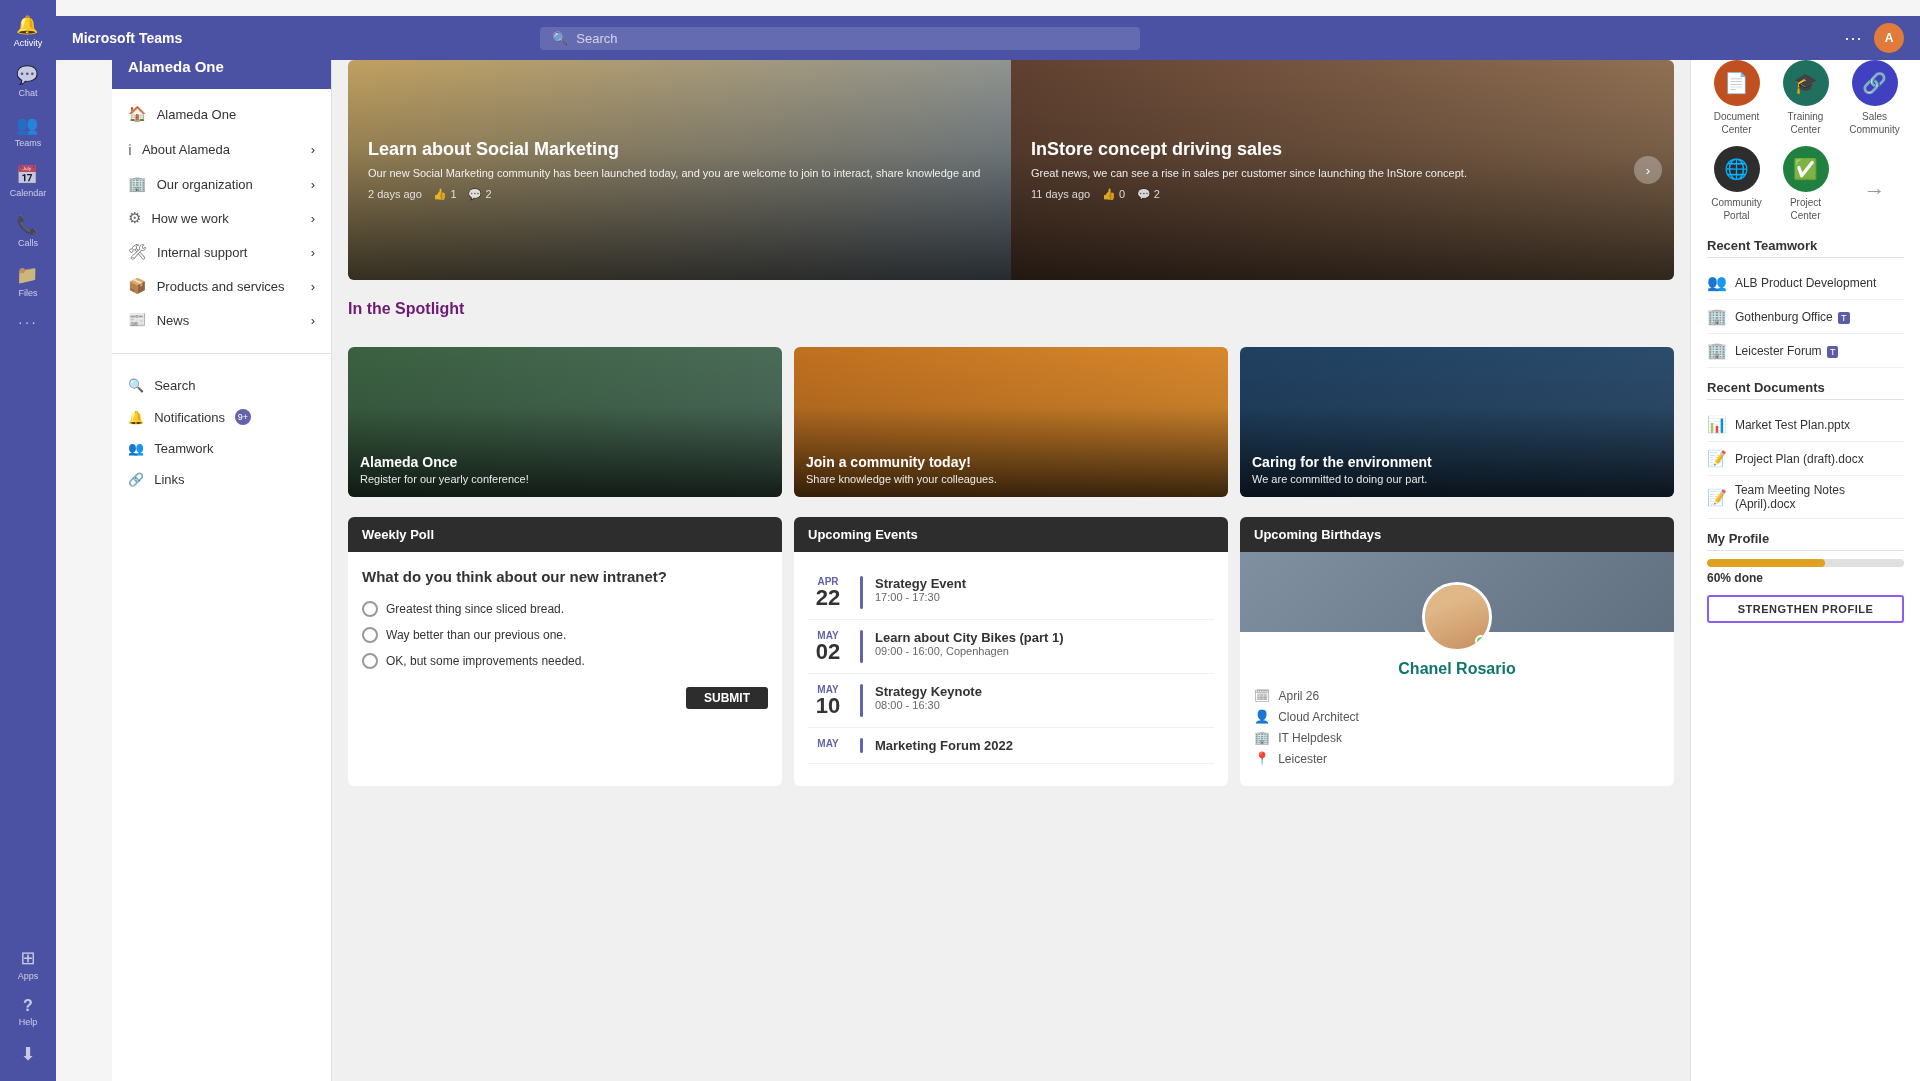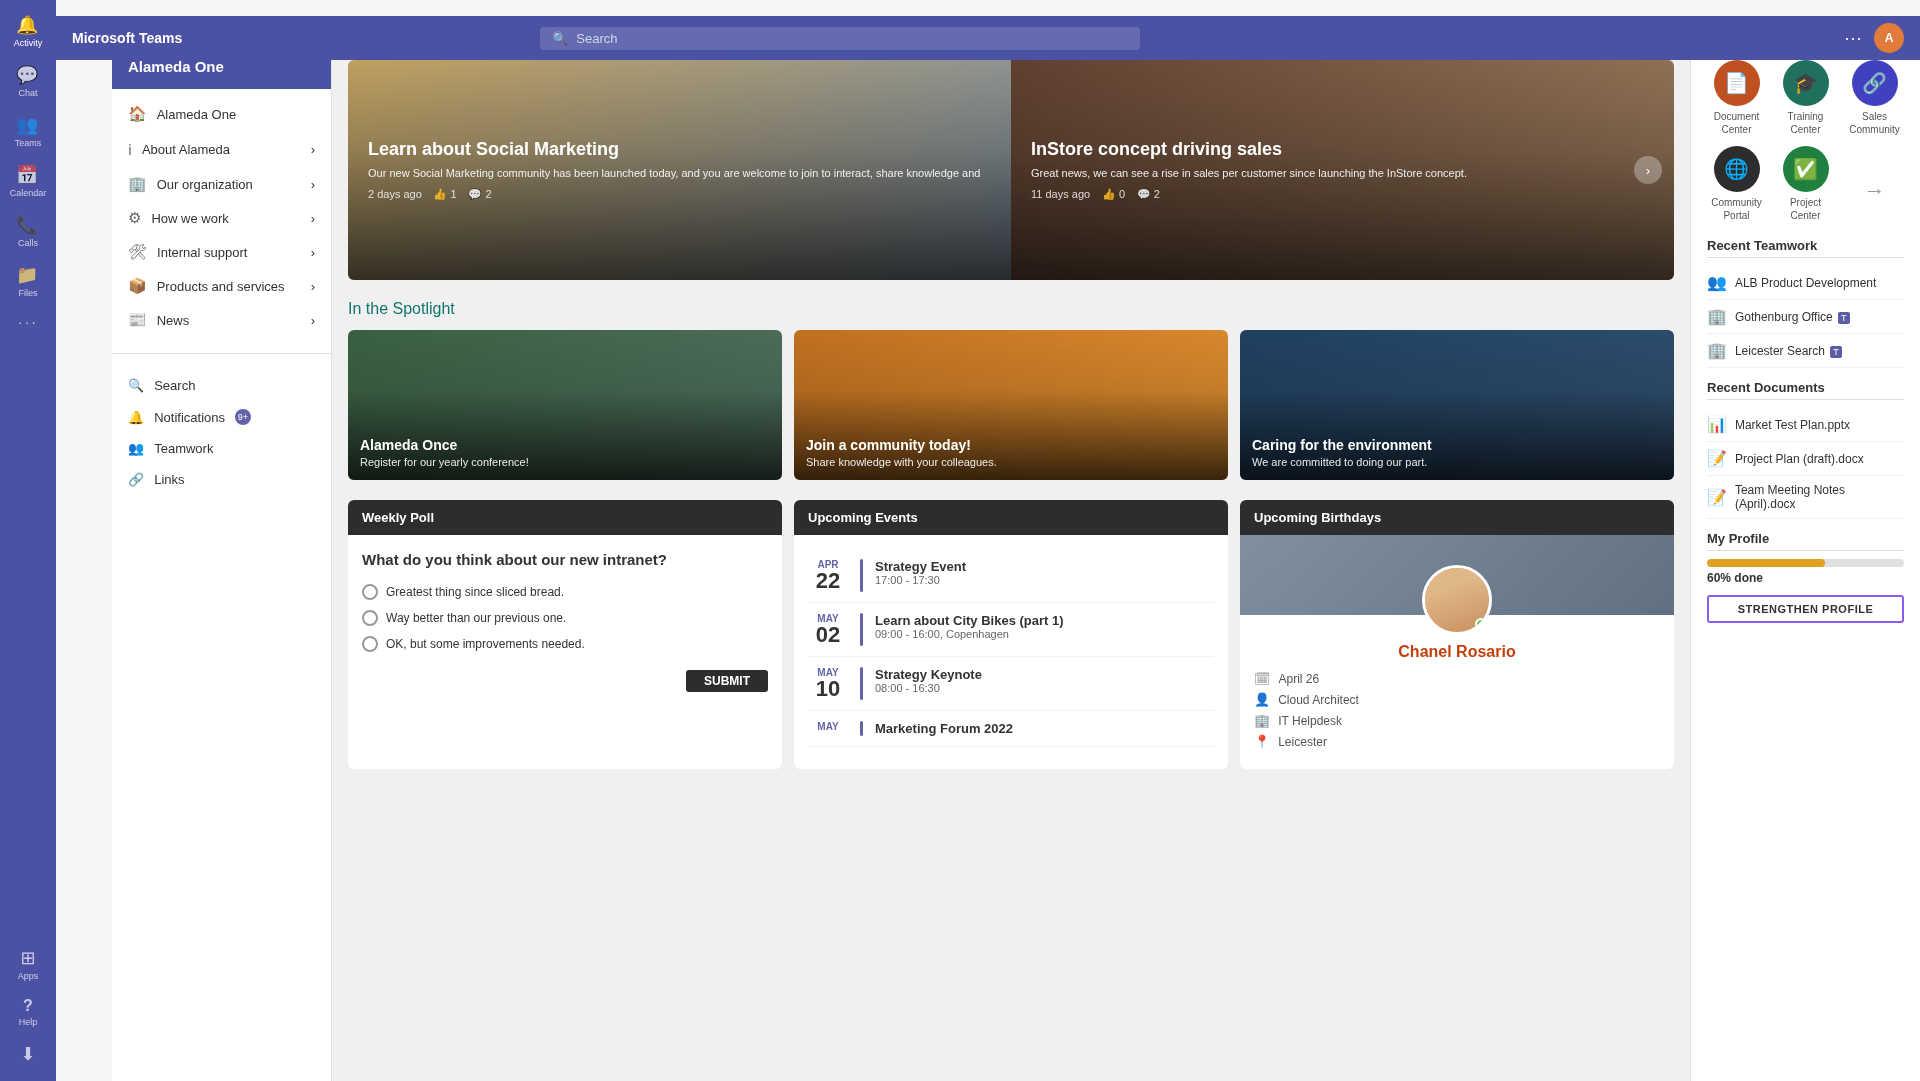--- a/index.html
+++ b/index.html
@@ -192,21 +192,21 @@
       height: 28px;
       border-radius: 50%;
       display: flex;
       align-items: center;
       justify-content: center;
       cursor: pointer;
       z-index: 2;
     }
 
     
-    .section-title { font-size: 16px; font-weight: 400; color: #0f766e; margin-bottom: 12px; }
+    .section-title { font-size: 16px; font-weight: 700; color: #701a75; margin-bottom: 29px; }
     .spotlight-row { display: flex; gap: 12px; margin-bottom: 20px; }
     .spotlight-item {
       flex: 1;
       height: 150px;
       border-radius: 6px;
       overflow: hidden;
       position: relative;
       cursor: pointer;
     }
     .spotlight-item-bg {
@@ -305,21 +305,21 @@
       width: 12px;
       height: 12px;
       background: #6ad66a;
       border-radius: 50%;
       border: 2px solid #fff;
       position: absolute;
       bottom: 2px;
       right: 2px;
     }
     .birthday-info { padding: 28px 14px 14px; text-align: center; }
-    .birthday-name { font-size: 16px; font-weight: 700; color: #c2410c; margin-bottom: 10px; }
+    .birthday-name { font-size: 16px; font-weight: 700; color: #0f766e; margin-bottom: 10px; }
     .birthday-detail { display: flex; align-items: center; gap: 8px; font-size: 12px; color: #555; margin-bottom: 6px; }
     .birthday-detail .detail-icon { color: #888; font-size: 13px; }
 
     
     .right-panel {
       width: 230px;
       background: #fff;
       border-left: 1px solid #e0e0e0;
       overflow-y: auto;
       padding: 16px;
@@ -725,21 +725,21 @@
     <div class="recent-item">
       <span class="recent-item-icon">🏢</span>
       <span class="recent-item-text">
         <span>Gothenburg Office</span>
         <span class="teams-badge">T</span>
       </span>
     </div>
     <div class="recent-item">
       <span class="recent-item-icon">🏢</span>
       <span class="recent-item-text">
-        <span>Leicester Search</span>
+        <span>Leicester Forum</span>
         <span class="teams-badge">T</span>
       </span>
     </div>
 
     <div class="section-header" style="margin-top:12px;">Recent Documents</div>
     <div class="recent-item">
       <span class="recent-item-icon doc-icon-red">📊</span>
       <span class="recent-item-text">Market Test Plan.pptx</span>
     </div>
     <div class="recent-item">

